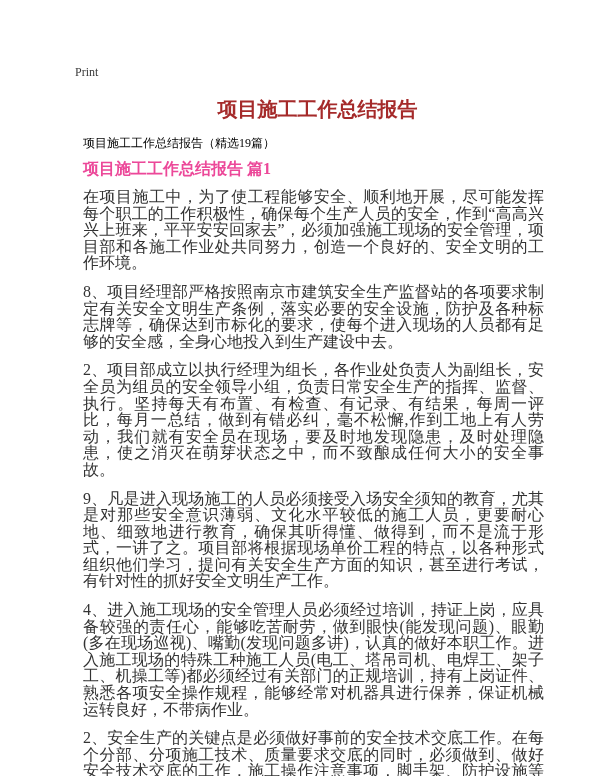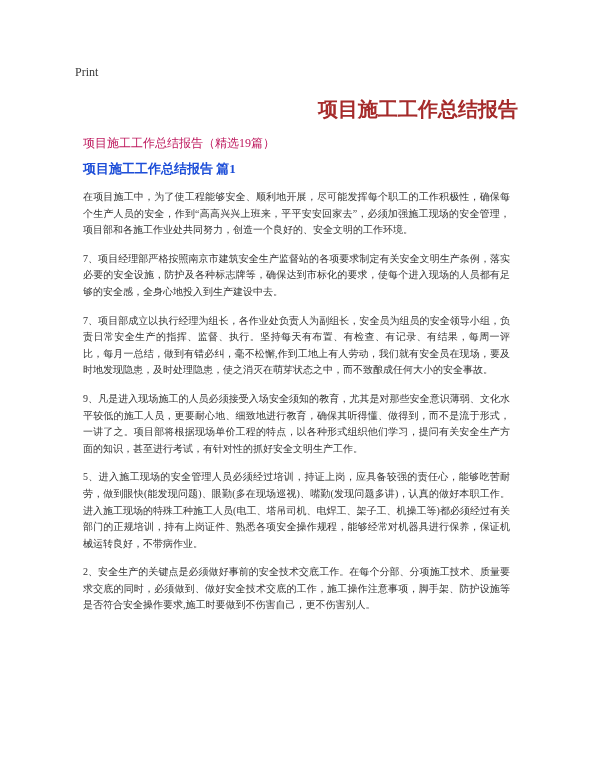--- a/index.html
+++ b/index.html
@@ -11,55 +11,55 @@
     width: 600px;
     height: 776px;
     overflow: hidden;
     font-family: "Liberation Serif", "DejaVu Serif", serif;
     color: #333333;
   }
   .page {
     box-sizing: border-box;
     width: 600px;
     height: 776px;
-    padding: 62px 82px 0 83px;
+    padding: 62px 48px 0 83px;
     background: #ffffff;
   }
   .print-link {
     font-size: 12px;
     line-height: 14px;
     color: #3a3a3a;
     margin-left: -8px;
     display: inline-block;
     text-decoration: none;
     cursor: pointer;
   }
   .doc-title {
     font-size: 20px;
     line-height: 24px;
     font-weight: bold;
-    text-align: right;
+    text-align: center;
     color: #a52a2a;
     margin: 17px 0 0 0;
   }
   .doc-subtitle {
     font-size: 12px;
     line-height: 15px;
     margin: 15px 0 0 0;
-    color: #be185d;
+    color: #000000;
   }
   .section-heading {
-    font-size: 13px;
+    font-size: 16px;
     line-height: 16px;
     font-weight: bold;
-    color: #1d4ed8;
+    color: #ec4899;
     margin: 10px 0 0 0;
   }
   .article-body .para {
-    font-size: 10px;
+    font-size: 16px;
     line-height: 16.6px;
     text-align: justify;
     margin: 12px 8px 0 0;
     color: #333333;
     word-break: break-all;
   }
 </style>
 </head>
 <body>
 
@@ -67,19 +67,19 @@
   <a class="print-link">Print</a>
 
   <h1 class="doc-title">项目施工工作总结报告</h1>
 
   <p class="doc-subtitle">项目施工工作总结报告（精选19篇）</p>
 
   <h2 class="section-heading">项目施工工作总结报告 篇1</h2>
 
   <div class="article-body">
       <p class="para">在项目施工中，为了使工程能够安全、顺利地开展，尽可能发挥每个职工的工作积极性，确保每个生产人员的安全，作到“高高兴兴上班来，平平安安回家去”，必须加强施工现场的安全管理，项目部和各施工作业处共同努力，创造一个良好的、安全文明的工作环境。</p>
-      <p class="para">7、项目经理部严格按照南京市建筑安全生产监督站的各项要求制定有关安全文明生产条例，落实必要的安全设施，防护及各种标志牌等，确保达到市标化的要求，使每个进入现场的人员都有足够的安全感，全身心地投入到生产建设中去。</p>
-      <p class="para">7、项目部成立以执行经理为组长，各作业处负责人为副组长，安全员为组员的安全领导小组，负责日常安全生产的指挥、监督、执行。坚持每天有布置、有检查、有记录、有结果，每周一评比，每月一总结，做到有错必纠，毫不松懈,作到工地上有人劳动，我们就有安全员在现场，要及时地发现隐患，及时处理隐患，使之消灭在萌芽状态之中，而不致酿成任何大小的安全事故。</p>
+      <p class="para">8、项目经理部严格按照南京市建筑安全生产监督站的各项要求制定有关安全文明生产条例，落实必要的安全设施，防护及各种标志牌等，确保达到市标化的要求，使每个进入现场的人员都有足够的安全感，全身心地投入到生产建设中去。</p>
+      <p class="para">2、项目部成立以执行经理为组长，各作业处负责人为副组长，安全员为组员的安全领导小组，负责日常安全生产的指挥、监督、执行。坚持每天有布置、有检查、有记录、有结果，每周一评比，每月一总结，做到有错必纠，毫不松懈,作到工地上有人劳动，我们就有安全员在现场，要及时地发现隐患，及时处理隐患，使之消灭在萌芽状态之中，而不致酿成任何大小的安全事故。</p>
       <p class="para">9、凡是进入现场施工的人员必须接受入场安全须知的教育，尤其是对那些安全意识薄弱、文化水平较低的施工人员，更要耐心地、细致地进行教育，确保其听得懂、做得到，而不是流于形式，一讲了之。项目部将根据现场单价工程的特点，以各种形式组织他们学习，提问有关安全生产方面的知识，甚至进行考试，有针对性的抓好安全文明生产工作。</p>
-      <p class="para">5、进入施工现场的安全管理人员必须经过培训，持证上岗，应具备较强的责任心，能够吃苦耐劳，做到眼快(能发现问题)、眼勤(多在现场巡视)、嘴勤(发现问题多讲)，认真的做好本职工作。进入施工现场的特殊工种施工人员(电工、塔吊司机、电焊工、架子工、机操工等)都必须经过有关部门的正规培训，持有上岗证件、熟悉各项安全操作规程，能够经常对机器具进行保养，保证机械运转良好，不带病作业。</p>
+      <p class="para">4、进入施工现场的安全管理人员必须经过培训，持证上岗，应具备较强的责任心，能够吃苦耐劳，做到眼快(能发现问题)、眼勤(多在现场巡视)、嘴勤(发现问题多讲)，认真的做好本职工作。进入施工现场的特殊工种施工人员(电工、塔吊司机、电焊工、架子工、机操工等)都必须经过有关部门的正规培训，持有上岗证件、熟悉各项安全操作规程，能够经常对机器具进行保养，保证机械运转良好，不带病作业。</p>
       <p class="para">2、安全生产的关键点是必须做好事前的安全技术交底工作。在每个分部、分项施工技术、质量要求交底的同时，必须做到、做好安全技术交底的工作，施工操作注意事项，脚手架、防护设施等是否符合安全操作要求,施工时要做到不伤害自己，更不伤害别人。</p>
     </div>
 </div>
 
 </body></html>

